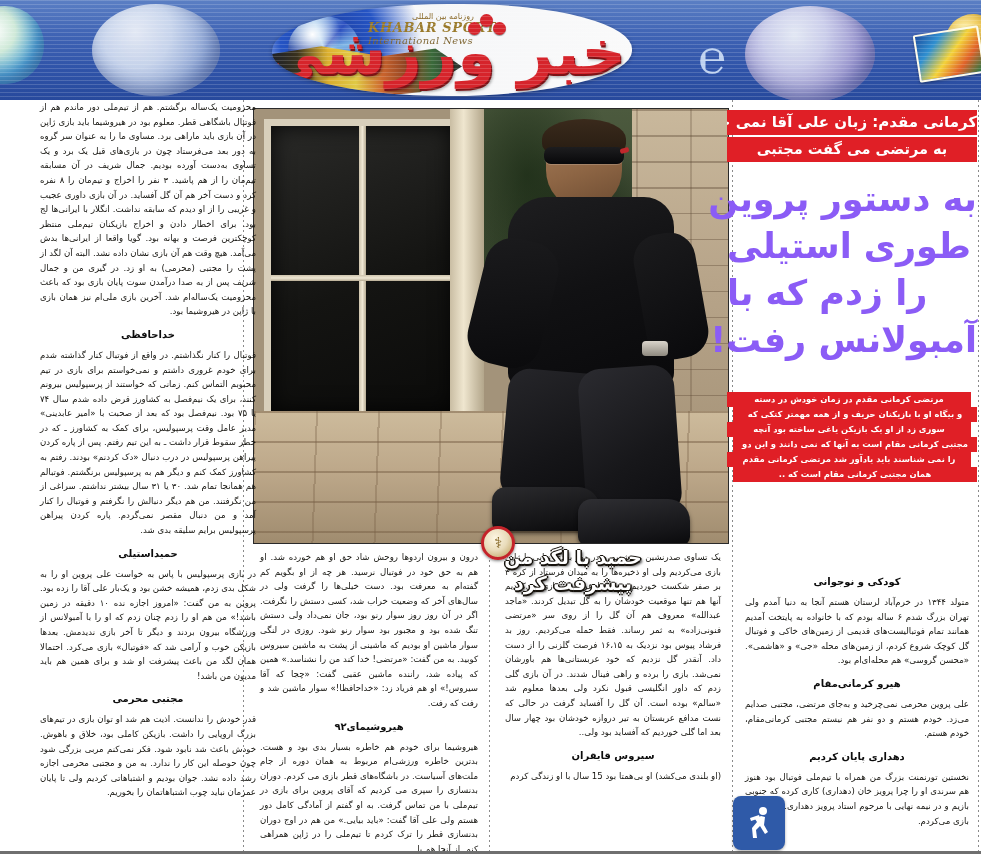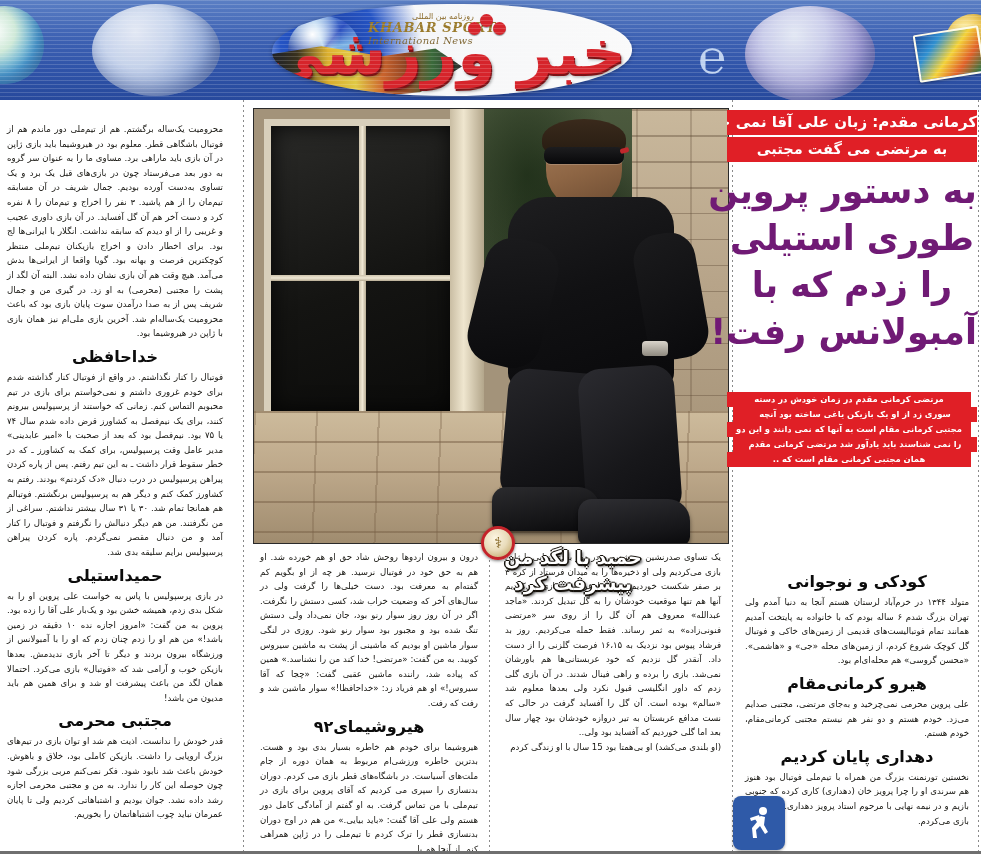--- a/index.html
+++ b/index.html
@@ -132,27 +132,27 @@
     font-family:"DejaVu Sans", sans-serif;
     color:#15140f;
   }
   .col p {
     font-size:8.6px; line-height:14.6px;
     text-align:justify; text-justify:inter-word;
     margin:0 0 0 0;
   }
   .sec-head {
     display:block; text-align:center; font-weight:bold;
-    font-size:16px; line-height:22px; color:#0c0c0c;
+    font-size:10px; line-height:22px; color:#0c0c0c;
     margin:5px 0 2px;
     letter-spacing:-.3px;
   }
 
   
-  #col-left { right:750px; width:232px; padding:22px 8px 0 8px; }
+  #col-left { right:717px; width:232px; padding:0 8px 0 8px; }
   
   #col-two { right:495px; width:234px; padding:6px 8px 0 8px; top:444px; }
   
   #col-three { right:252px; width:232px; padding:6px 8px 0 8px; top:444px; }
   
   #col-right { right:4px; width:240px; padding:4px 8px 0 8px; top:462px; }
 
   
   #photo {
     position:absolute; right:252px; top:8px;
@@ -303,24 +303,24 @@
     position:absolute; right:4px;
     background:#e01f26; color:#ffffff;
     direction:rtl; text-align:center;
     font-family:"DejaVu Sans", sans-serif;
     font-weight:bold; letter-spacing:-.4px;
     white-space:nowrap; overflow:hidden;
   }
   #kicker-1 { top:10px; width:250px; height:25px; font-size:15px; line-height:25px; }
   #kicker-2 { top:37px; width:250px; height:25px; font-size:14.5px; line-height:25px; }
   #headline {
-    position:absolute; right:4px; top:68px; width:250px;
-    direction:rtl; text-align:center;
-    font-family:"DejaVu Sans", sans-serif;
-    font-weight:bold; color:#701a75;
+    position:absolute; right:4px; top:76px; width:250px;
+    direction:rtl; text-align:left;
+    font-family:"DejaVu Sans", sans-serif;
+    font-weight:bold; color:#8b5cf6;
     font-size:35px; line-height:47px; letter-spacing:-1.5px;
   }
   #headline div { white-space:nowrap; }
 
   
   #lead-red {
     position:absolute; right:4px; top:292px; width:250px;
     direction:rtl;
   }
   #lead-red .ln {
@@ -438,20 +438,21 @@
     <div id="kicker-2">به مرتضی می گفت مجتبی</div>
     <div id="headline">
       <div>به دستور پروین</div>
       <div>طوری استیلی</div>
       <div>را زدم که با</div>
       <div>آمبولانس رفت!</div>
     </div>
 
     <div id="lead-red">
       <span class="ln">مرتضی کرمانی مقدم در زمان خودش در دسته</span>
+      <span class="ln">و بیگاه او با بازیکنان حریف و از همه مهمتر کتکی که</span>
       <span class="ln">سوری زد از او یک بازیکن یاغی ساخته بود آنچه</span>
       <span class="ln">مجتبی کرمانی مقام است به آنها که نمی دانند و این دو</span>
       <span class="ln">را نمی شناسند باید یادآور شد مرتضی کرمانی مقدم</span>
       <span class="ln">همان مجتبی کرمانی مقام است که ..</span>
     </div>
 
     <div class="col" id="col-left">
       <p>محرومیت یک‌ساله برگشتم. هم از تیم‌ملی دور ماندم هم از فوتبال باشگاهی قطر. معلوم بود در هیروشیما باید بازی ژاپن در آن بازی باید ماراهی برد. مساوی ما را به عنوان سر گروه به دور بعد می‌فرستاد چون در بازی‌های قبل یک برد و یک تساوی به‌دست آورده بودیم. جمال شریف در آن مسابقه تیم‌مان را از هم پاشید. ۳ نفر را اخراج و تیم‌مان را ۸ نفره کرد و دست آخر هم آن گل آفساید. در آن بازی داوری عجیب و غریبی را از او دیدم که سابقه نداشت. انگلار با ایرانی‌ها لج بود. برای اخطار دادن و اخراج بازیکنان تیم‌ملی منتظر کوچکترین فرصت و بهانه بود. گویا واقعا از ایرانی‌ها بدش می‌آمد. هیچ وقت هم آن بازی نشان داده نشد. البته آن لگد از پشت را مجتبی (محرمی) به او زد. در گیری من و جمال شریف پس از به صدا درآمدن سوت پایان بازی بود که باعث محرومیت یک‌ساله‌ام شد. آخرین بازی ملی‌ام نیز همان بازی با ژاپن در هیروشیما بود.</p>
       <span class="sec-head">خداحافظی</span>
       <p>فوتبال را کنار نگذاشتم. در واقع از فوتبال کنار گذاشته شدم برای خودم غروری داشتم و نمی‌خواستم برای بازی در تیم محبوبم التماس کنم. زمانی که خواستند از پرسپولیس بیرونم کنند، برای یک نیم‌فصل به کشاورز قرض داده شدم سال ۷۴ یا ۷۵ بود. نیم‌فصل بود که بعد از صحبت با «امیر عابدینی» مدیر عامل وقت پرسپولیس، برای کمک به کشاورز ـ که در خطر سقوط قرار داشت ـ به این تیم رفتم. پس از پاره کردن پیراهن پرسپولیس در درب دنبال «دک کردنم» بودند. رفتم به کشاورز کمک کنم و دیگر هم به پرسپولیس برنگشتم. فوتبالم هم همانجا تمام شد. ۳۰ یا ۳۱ سال بیشتر نداشتم. سراغی از من نگرفتند. من هم دیگر دنبالش را نگرفتم و فوتبال را کنار آمد و من دنبال مقصر نمی‌گردم. پاره کردن پیراهن پرسپولیس برایم سلیقه بدی شد.</p>
@@ -462,20 +463,21 @@
     </div>
 
     <div class="col" id="col-two">
       <p>درون و بیرون اردوها روحش شاد حق او هم خورده شد. او هم به حق خود در فوتبال نرسید. هر چه از او بگویم کم گفته‌ام به معرفت بود. دست خیلی‌ها را گرفت ولی در سال‌های آخر که وضعیت خراب شد، کسی دستش را نگرفت. اگر در آن روز روز سوار رنو بود، جان نمی‌داد ولی دستش تنگ شده بود و مجبور بود سوار رنو شود. روزی در لنگی سوار ماشین او بودیم که ماشینی از پشت به ماشین سیروس کوبید. به من گفت: «مرتضی! خدا کند من را نشناسد.» همین که پیاده شد، راننده ماشین عقبی گفت: «چجا که آقا سیروس!» او هم فریاد زد: «خداحافظا!» سوار ماشین شد و رفت که رفت.</p>
       <span class="sec-head">هیروشیمای۹۲</span>
       <p>هیروشیما برای خودم هم خاطره بسیار بدی بود و هست. بدترین خاطره ورزشی‌ام مربوط به همان دوره از جام ملت‌های آسیاست. در باشگاه‌های قطر بازی می کردم. دوران بدنسازی را سپری می کردیم که آقای پروین برای بازی در تیم‌ملی با من تماس گرفت. به او گفتم از آمادگی کامل دور هستم ولی علی آقا گفت: «باید بیایی.» من هم در اوج دوران بدنسازی قطر را ترک کردم تا تیم‌ملی را در ژاپن همراهی کنم. از آنجا هم با</p>
     </div>
 
     <div class="col" id="col-three">
       <p>یک تساوی صدرنشین می‌شدیم و در دور بعدی نهایی با ژاپن بازی می‌کردیم ولی او ذخیره‌ها را به میدان فرستاد از کره ۳ بر صفر شکست خوردیم و باید با عربستان بازی می‌کردیم آنها هم تنها موقعیت خودشان را به گل تبدیل کردند. «ماجد عبدالله» معروف هم آن گل را از روی سر «مرتضی فنونی‌زاده» به ثمر رساند. فقط حمله می‌کردیم. روز بد فرشاد پیوس بود نزدیک به ۱۶،۱۵ فرصت گلزنی را از دست داد. آنقدر گل نزدیم که خود عربستانی‌ها هم باورشان نمی‌شد. بازی را برده و راهی فینال شدند. در آن بازی گلی زدم که داور انگلیسی قبول نکرد ولی بعدها معلوم شد «سالم» بوده است. آن گل را آفساید گرفت در حالی که نست مدافع عربستان به تیر دروازه خودشان بود چهار سال بعد اما گلی خوردیم که آفساید بود ولی..</p>
+      <span class="sec-head">سیروس قایقران</span>
       <p>(او بلندی می‌کشد) او بی‌همتا بود 15 سال با او زندگی کردم</p>
     </div>
 
     <div class="col" id="col-right">
       <span class="sec-head">کودکی و نوجوانی</span>
       <p>متولد ۱۳۴۴ در خرم‌آباد لرستان هستم آنجا به دنیا آمدم ولی تهران بزرگ شدم ۶ ساله بودم که با خانواده به پایتخت آمدیم همانند تمام فوتبالیست‌های قدیمی از زمین‌های خاکی و فوتبال گل کوچک شروع کردم، از زمین‌های محله «جی» و «هاشمی». «محسن گروسی» هم محله‌ای‌ام بود.</p>
       <span class="sec-head">هیرو کرمانی‌مقام</span>
       <p>علی پروین محرمی نمی‌چرخید و به‌جای مرتضی، مجتبی صدایم می‌زد. خودم هستم و دو نفر هم نیستم مجتبی کرمانی‌مقام، خودم هستم.</p>
       <span class="sec-head">دهداری پایان کردیم</span>
       <p>نخستین تورنمنت بزرگ من همراه با تیم‌ملی فوتبال بود هنوز هم سرندی او را چرا پرویز خان (دهداری) کاری کرده که جنوبی بازیم و در نیمه نهایی با مرحوم استاد پرویز دهداری. در تیم‌ملی بازی می‌کردم.</p>

